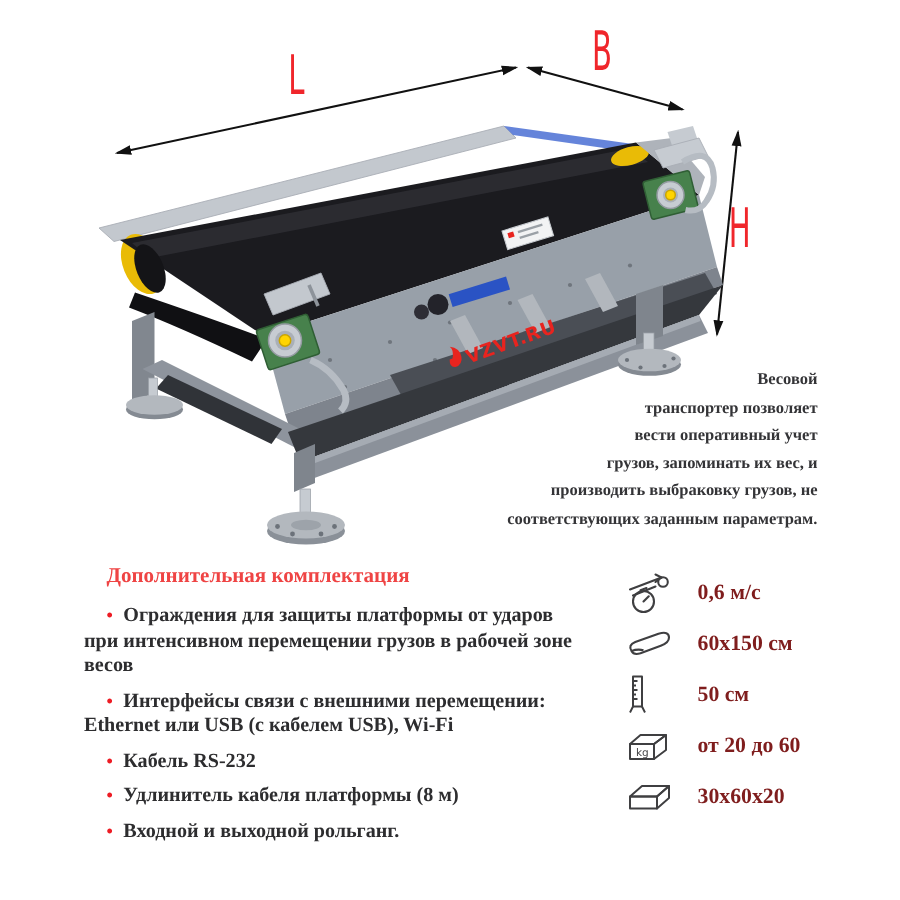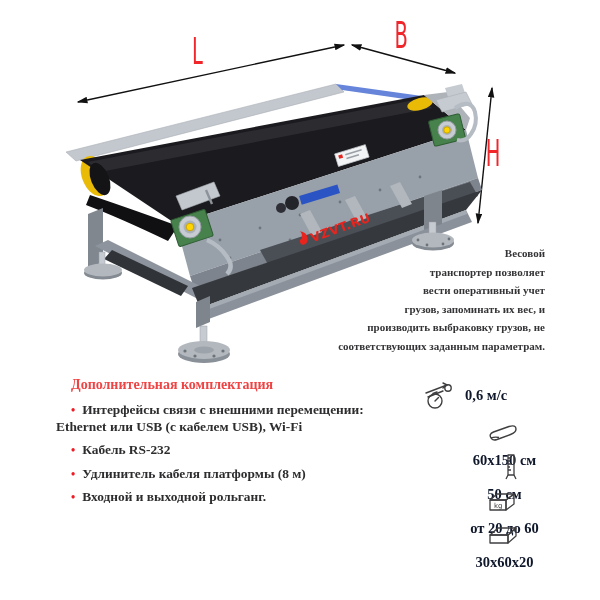--- a/index.html
+++ b/index.html
@@ -19,24 +19,24 @@
   
   .options{position:absolute;left:56px;top:377px;width:338px;}
   .options h2{margin:0 0 9px 15px;font-size:14px;font-weight:700;color:#ef4444;}
   .options ul{list-style:none;margin:0;padding:0;}
   .options li{font-weight:700;font-size:13.4px;line-height:16.5px;color:#2d2d2f;
               margin:0 0 7px 0;text-indent:15px;}
   .options li::before{content:"•";color:#ed1c24;margin-right:7px;font-size:12px;}
   
   .specs{position:absolute;left:417px;top:380px;width:165px;}
   .spec-row{display:flex;align-items:center;height:30px;margin-bottom:4px;}
-  .spec-row + .spec-row{margin-top:1px;flex-direction:column;}
-  .spec-icon{width:38px;display:flex;justify-content:flex-end;align-items:center;flex:0 0 38px;}
+  .spec-row + .spec-row{margin-top:1px;}
+  .spec-icon{width:38px;display:flex;justify-content:flex-start;align-items:center;flex:0 0 38px;}
   .spec-icon svg{display:block;}
-  .spec-value{margin-left:10px;font-weight:700;font-size:14.5px;color:#0f172a;white-space:nowrap;}
+  .spec-value{margin-left:10px;font-weight:700;font-size:14.5px;color:#7f1d1d;white-space:nowrap;}
 </style>
 </head>
 <body>
 
 <div class="page">
 
   <div class="hero">
     <svg width="600" height="600" viewBox="0 0 600 600">
       <defs>
         <marker id="arr" viewBox="0 0 10 6" refX="8.6" refY="3" markerWidth="11" markerHeight="7" orient="auto-start-reverse" markerUnits="userSpaceOnUse">
@@ -167,20 +167,21 @@
   <div class="description">Весовой
 транспортер позволяет
 вести оперативный учет
 грузов, запоминать их вес, и
 производить выбраковку грузов, не
 соответствующих заданным параметрам.</div>
 
   <div class="options">
     <h2>Дополнительная комплектация</h2>
     <ul>
+      <li>Ограждения для защиты платформы от ударов при интенсивном перемещении грузов в рабочей зоне весов</li>
       <li>Интерфейсы связи с внешними перемещении: Ethernet или USB (с кабелем USB), Wi-Fi</li>
       <li>Кабель RS-232</li>
       <li>Удлинитель кабеля платформы (8 м)</li>
       <li>Входной и выходной рольганг.</li>
     </ul>
   </div>
 
   <div class="specs">
 
     <div class="spec-row">

